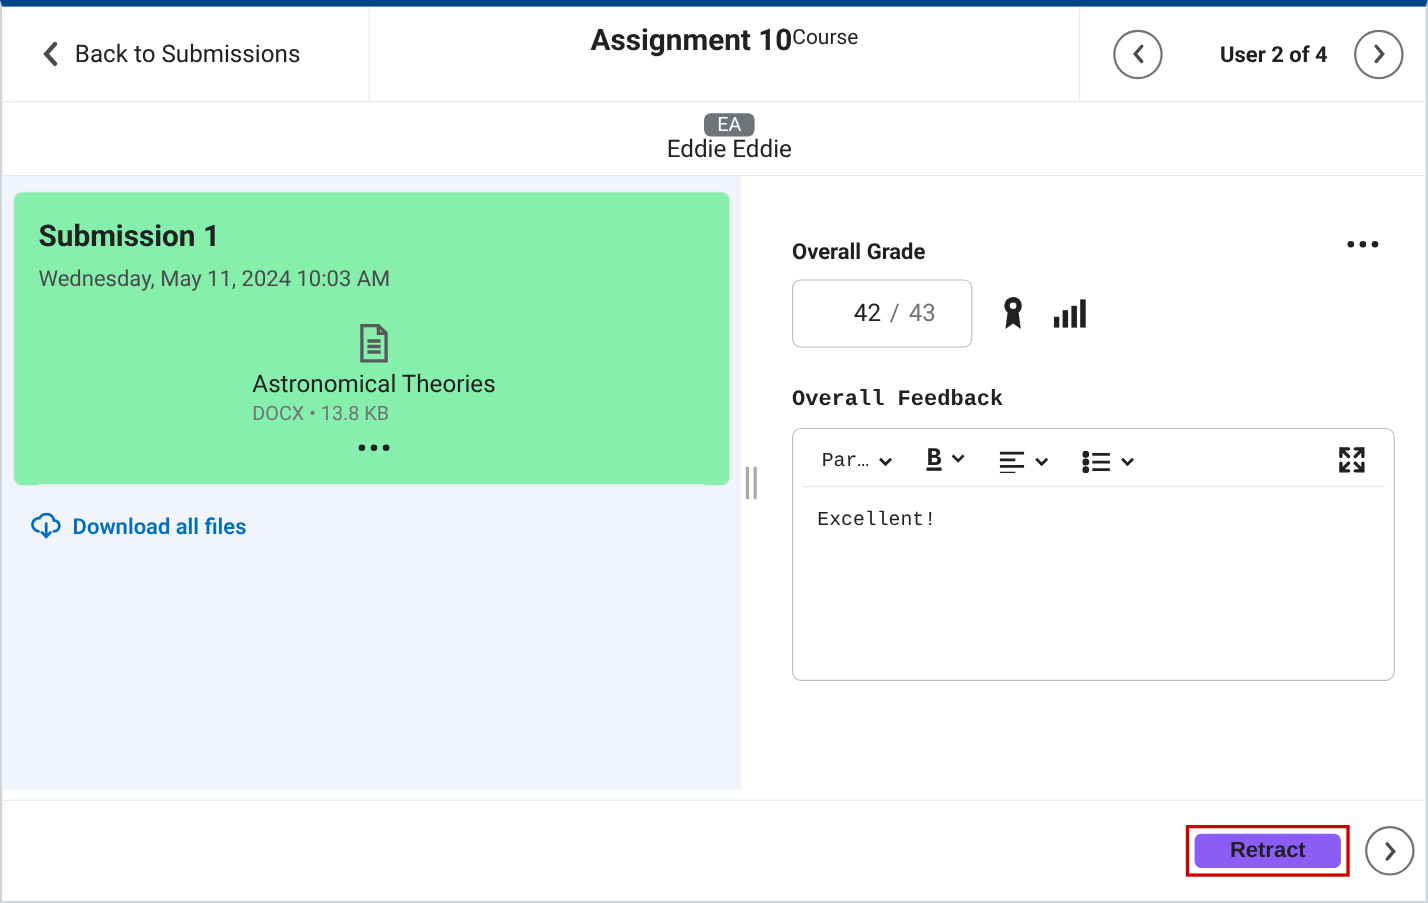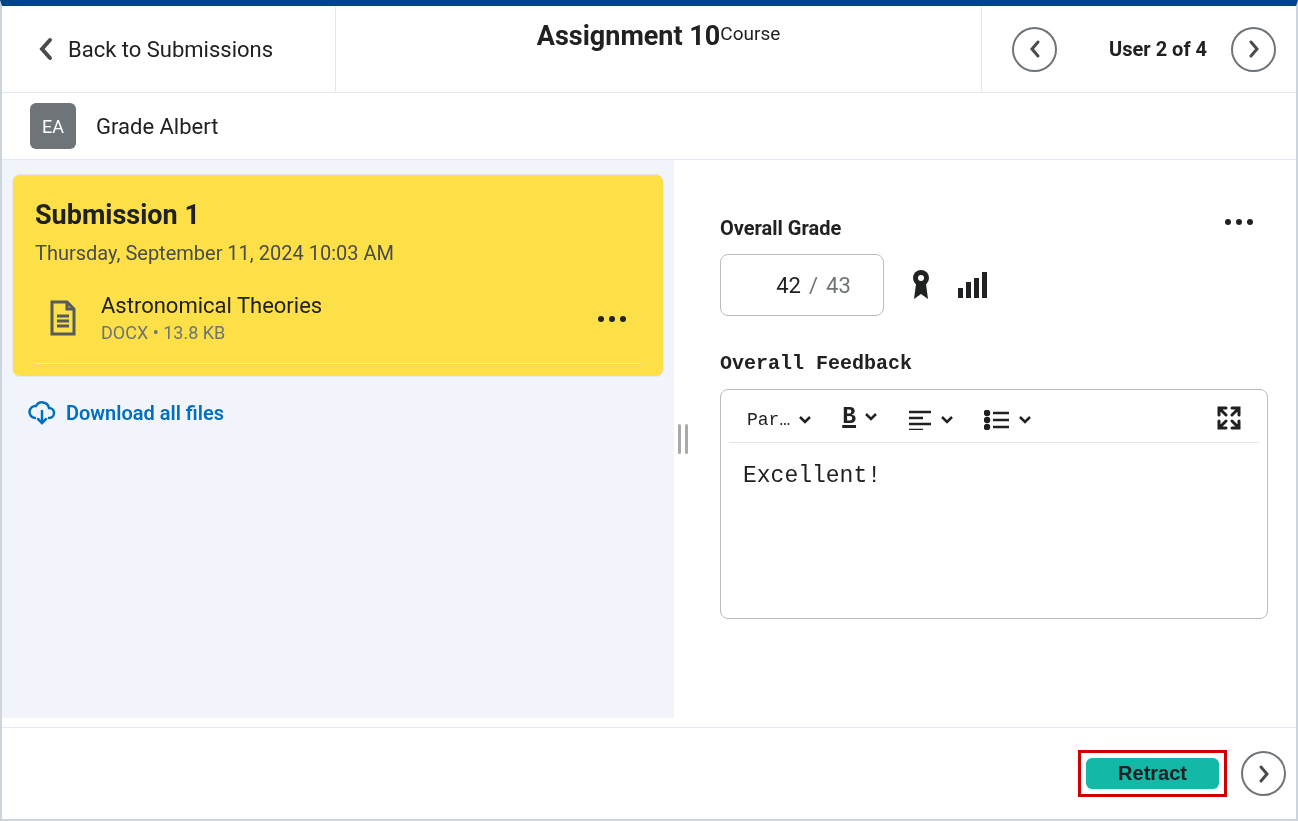--- a/index.html
+++ b/index.html
@@ -53,23 +53,23 @@
     border-radius: 50%;
     background: #fff;
     display: flex; align-items: center; justify-content: center;
     cursor: pointer;
   }
   .circ-btn svg { color: #494c4e; }
   .user-counter { font-size: 20px; font-weight: 700; margin-left: 28px; }
   .user-bar {
     display: flex;
     align-items: center;
-    gap: 20px;
     padding: 10px 0 10px 28px;
     height: 66px;
+    flex-direction: column;
   }
   .avatar {
     width: 46px; height: 46px;
     background: #6e7477;
     color: #fff;
     font-size: 18px;
     font-weight: 400;
     display: flex; align-items: center; justify-content: center;
     border-radius: 6px;
   }
@@ -95,34 +95,35 @@
     width: 10px; height: 30px;
     display: flex; justify-content: space-between;
   }
   .splitter .grab span { width: 3px; background: #aaa; border-radius: 2px; }
   .right-pane {
     flex: 1;
     padding: 56px 28px 0 28px;
     position: relative;
   }
   .submission-card {
-    background: #fde047;
+    background: #86efac;
     border: 1px solid #e3e9f1;
     border-radius: 8px;
-    padding: 24px 22px 12px 22px;
+    padding: 24px 22px 0 22px;
   }
   .submission-card h2 { font-size: 27px; font-weight: 700; }
   .submission-card .ts { font-size: 20px; color: #494c4e; margin-top: 10px; }
   .file-row {
     display: flex;
     align-items: center;
-    gap: 22px;
+    gap: 6px;
     padding: 22px 8px 20px 12px;
     border-bottom: 1px solid #e3e9f1;
     margin-top: 6px;
+    flex-direction: column;
   }
   .file-icon { color: #565a5c; }
   .file-text { flex: 1; }
   .file-text .fname { font-size: 22px; color: #202122; }
   .file-text .fmeta { font-size: 18px; color: #6f7477; margin-top: 4px; }
   .dots-btn {
     background: none; border: none; cursor: pointer;
     color: #202122;
     padding: 6px;
   }
@@ -168,42 +169,42 @@
     border-bottom: 1px solid #e3e6e8;
     margin: 0 8px;
     gap: 30px;
   }
   .tb-group { display: flex; align-items: center; gap: 8px; cursor: pointer; }
   .tb-group span.lbl { font-size: 18px; }
   .tb-spacer { flex: 1; }
   .tb-b { font-size: 23px; font-weight: 700; text-decoration: underline; text-decoration-thickness: 3px; text-underline-offset: 2px; }
   .editor-body {
     padding: 20px 22px;
-    font-size: 23px;
+    font-size: 18px;
     color: #202122;
     outline: none;
   }
   .footer {
     position: absolute;
     bottom: 0; left: 0; right: 0;
     height: 92px;
     border-top: 1px solid #e3e9f1;
     display: flex;
     align-items: center;
     justify-content: flex-end;
     padding: 0 10px 0 0;
     gap: 14px;
     background: #fff;
   }
   .retract-wrap {
     border: 3px solid #d10000;
     padding: 5px;
   }
   .retract-btn {
-    background: #14b8a6;
+    background: #8b5cf6;
     border: none;
     border-radius: 6px;
     font-size: 20px;
     font-weight: 600;
     padding: 4px 32px;
     cursor: pointer;
     color: #202122;
   }
 </style>
 </head>
@@ -230,28 +231,28 @@
     <button class="circ-btn">
       <svg width="14" height="20" viewBox="0 0 14 20" fill="none" stroke="currentColor" stroke-width="3" stroke-linecap="round">
           <path d="M4 3 L10 10 L4 17"></path>
         </svg>
     </button>
   </div>
 </div>
 
 <div class="user-bar">
   <div class="avatar">EA</div>
-  <div class="user-name">Grade Albert</div>
+  <div class="user-name">Eddie Eddie</div>
 </div>
 
 <div class="content">
   <div class="left-pane">
     <div class="submission-card">
       <h2>Submission 1</h2>
-      <div class="ts">Thursday, September 11, 2024 10:03 AM</div>
+      <div class="ts">Wednesday, May 11, 2024 10:03 AM</div>
       <div class="file-row">
         <svg class="file-icon" width="32" height="38" viewBox="0 0 32 38" fill="none" stroke="currentColor" stroke-width="3">
             <path d="M5 3 H20 L27 10 V35 H5 Z"></path>
             <path d="M20 3 V10 H27"></path>
             <line x1="10" y1="17" x2="22" y2="17"></line>
             <line x1="10" y1="22" x2="22" y2="22"></line>
             <line x1="10" y1="27" x2="22" y2="27"></line>
           </svg>
         <div class="file-text">
           <div class="fname">Astronomical Theories</div>

